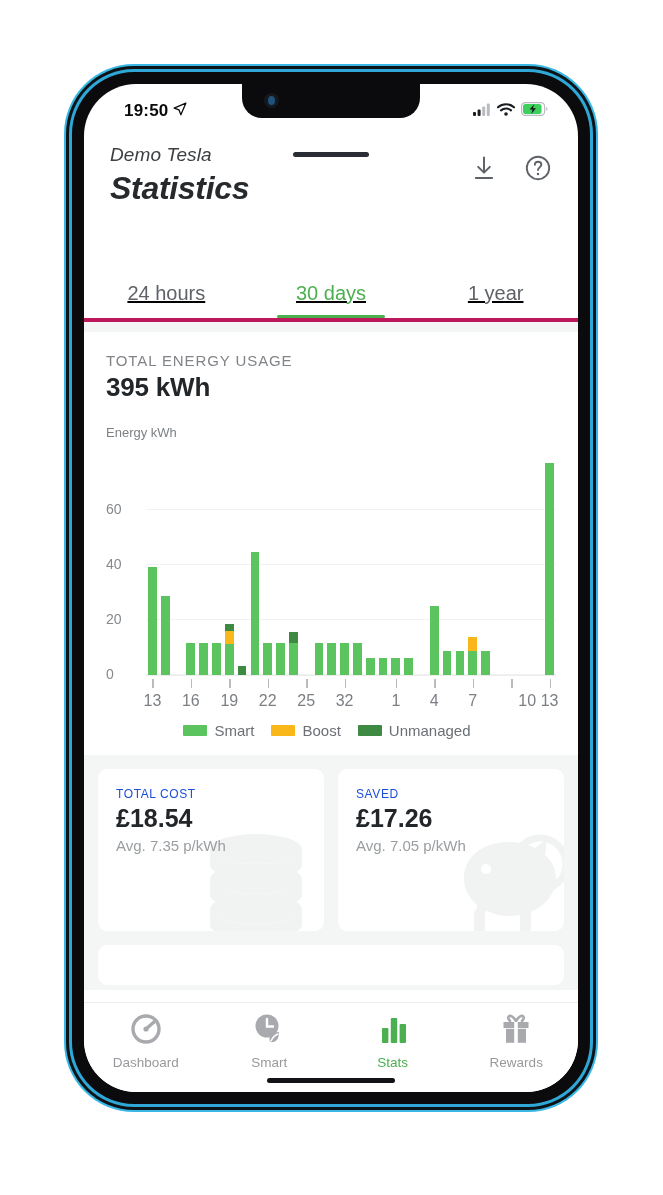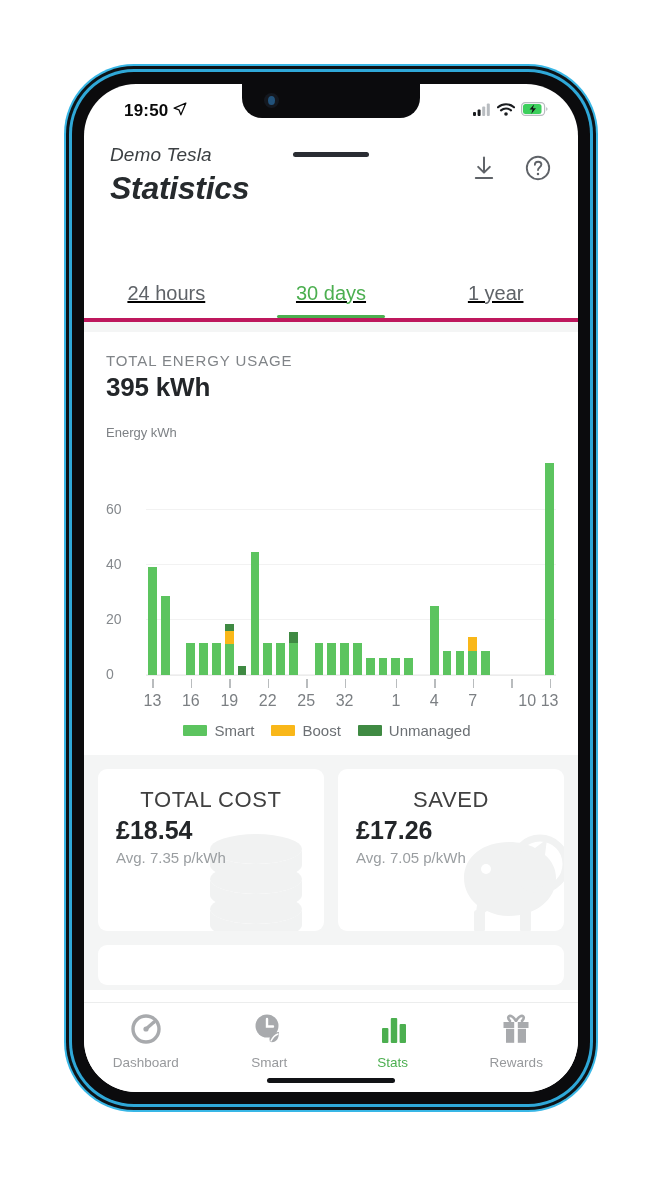--- a/index.html
+++ b/index.html
@@ -314,26 +314,25 @@
   .cost-card {
     flex: 1;
     background: #ffffff;
     border-radius: 9px;
     height: 162px;
     padding: 18px 18px 0 18px;
     position: relative;
     overflow: hidden;
   }
   .cost-label {
-    font-size: 22px;
-    color: #404040;
+    font-size: 12px;
+    color: #1d4ed8;
     letter-spacing: 0.6px;
     position: relative;
     z-index: 3;
-    text-align: center;
   }
   .cost-value {
     font-size: 25px;
     font-weight: bold;
     color: #232629;
     margin-top: 3px;
     position: relative;
     z-index: 3;
   }
   .cost-sub {

